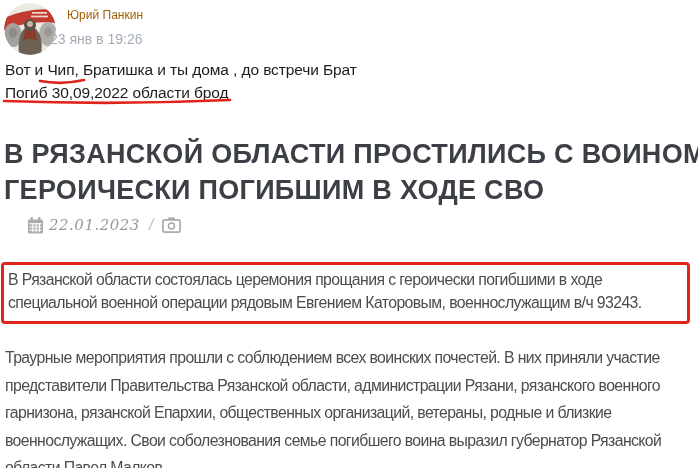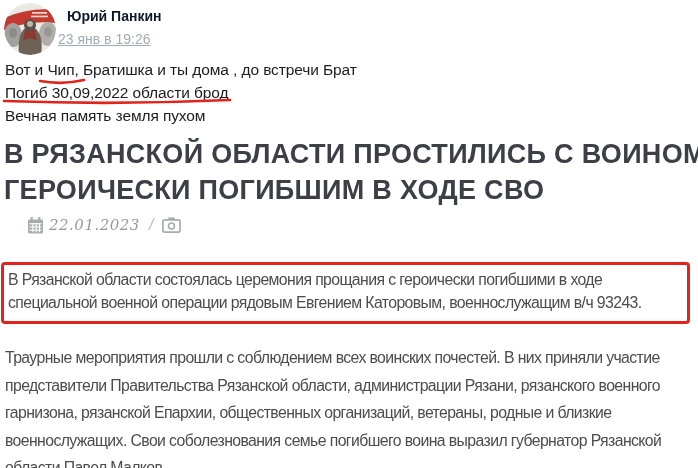--- a/index.html
+++ b/index.html
@@ -18,27 +18,27 @@
 
   
   .avatar {
     position: absolute; left: 4px; top: 3px;
     width: 52px; height: 52px;
     border-radius: 50%; overflow: hidden;
     cursor: pointer;
   }
   .author {
     position: absolute; left: 67px; top: 8px;
-    font-size: 14px; font-weight: bold;
-    color: #0f172a; text-decoration: none;
+    font-size: 12px; font-weight: normal;
+    color: #a16207; text-decoration: none;
     cursor: pointer;
   }
   .timestamp {
-    position: absolute; left: 58px; top: 31px;
-    font-size: 14px; color: #a2abb5; text-decoration: underline;
+    position: absolute; left: 50px; top: 31px;
+    font-size: 14px; color: #a2abb5;
   }
 
   
   .post-text {
     position: absolute; left: 5px; top: 58px;
     font-size: 15.5px; line-height: 23px;
     color: #1c1c1e; letter-spacing: -0.1px;
   }
 
   
@@ -119,21 +119,20 @@
         <circle cx="26" cy="21" r="3" fill="#c8b49a"></circle>
       </g>
     </svg>
   </div>
   <a class="author">Юрий Панкин</a>
   <div class="timestamp">23 янв в 19:26</div>
 
   <div class="post-text">
     <div>Вот и Чип, Братишка и ты дома , до встречи Брат</div>
     <div>Погиб 30,09,2022 области брод</div>
-    <div>Вечная память земля пухом</div>
   </div>
 
   <svg class="annotation-layer" viewBox="0 0 698 468">
     <path d="M40 81 Q62 85 84 80" stroke="#e0241b"></path>
     <path d="M4 101 Q118 105 230 100" stroke="#e0241b"></path>
   </svg>
 
   <h1 class="article-title">
     <span class="title-line">В РЯЗАНСКОЙ ОБЛАСТИ ПРОСТИЛИСЬ С ВОИНОМ,</span>
     <span class="title-line">ГЕРОИЧЕСКИ ПОГИБШИМ В ХОДЕ СВО</span>

